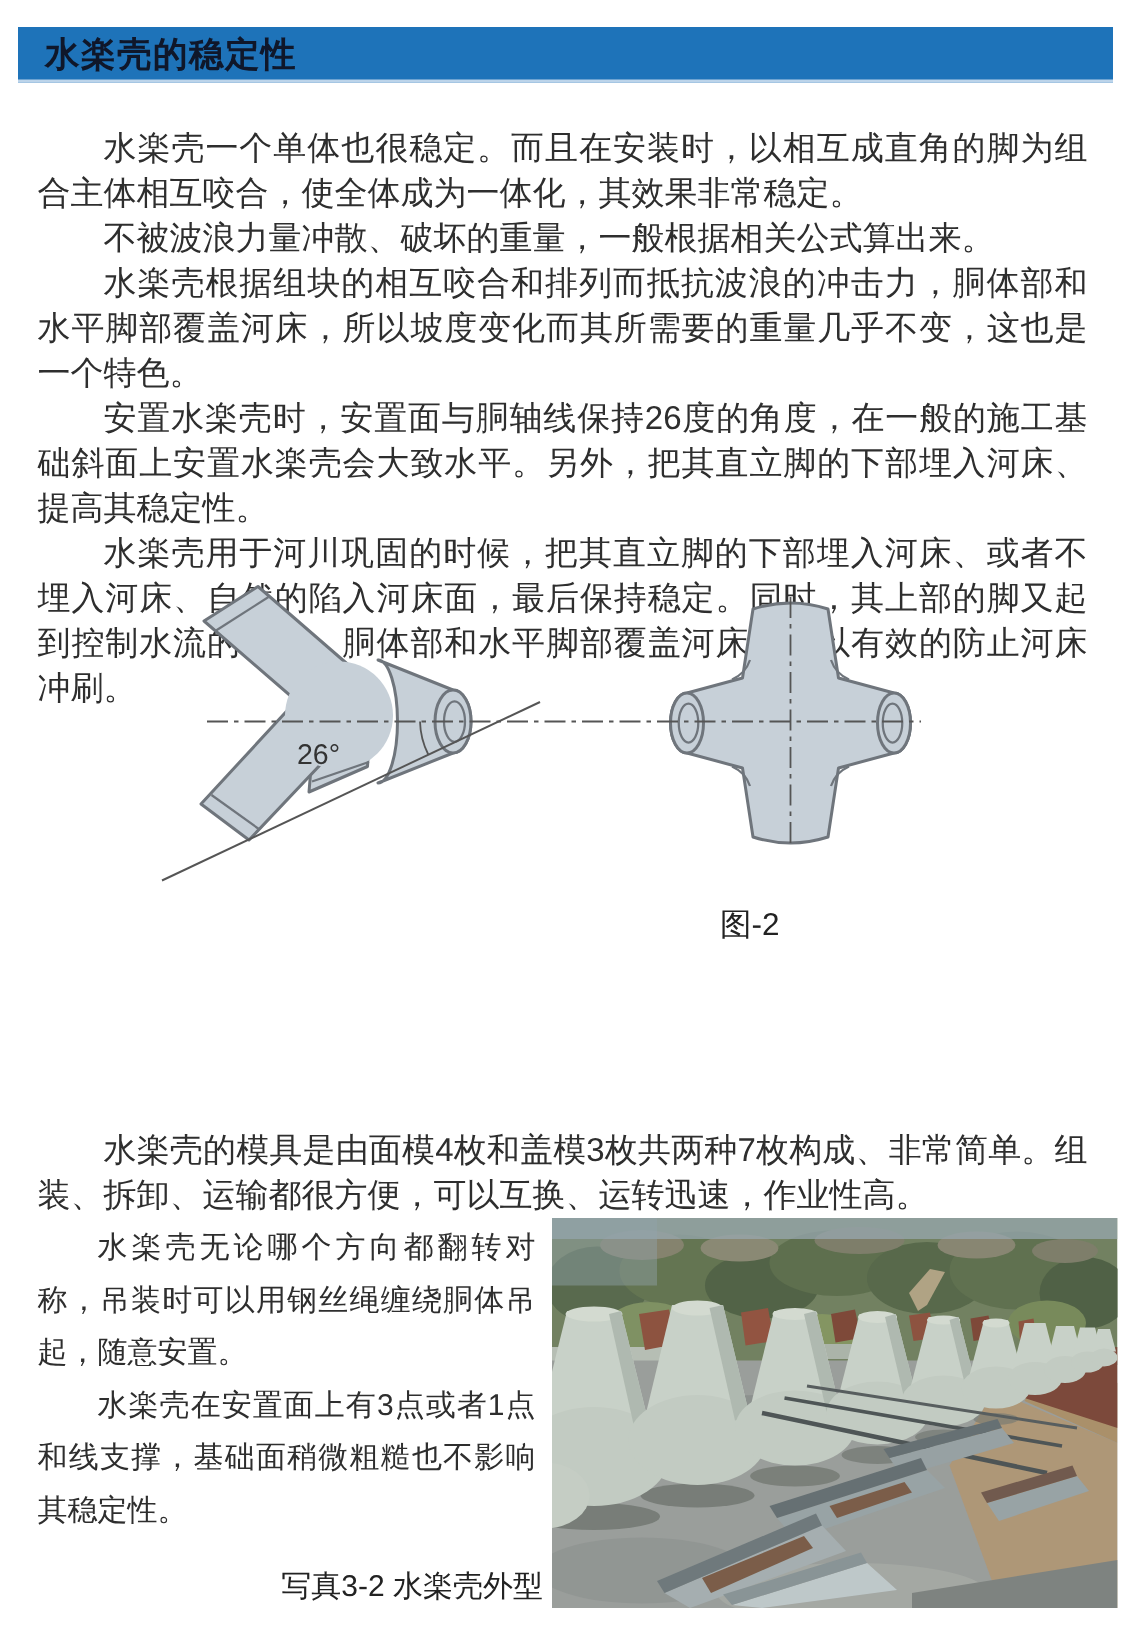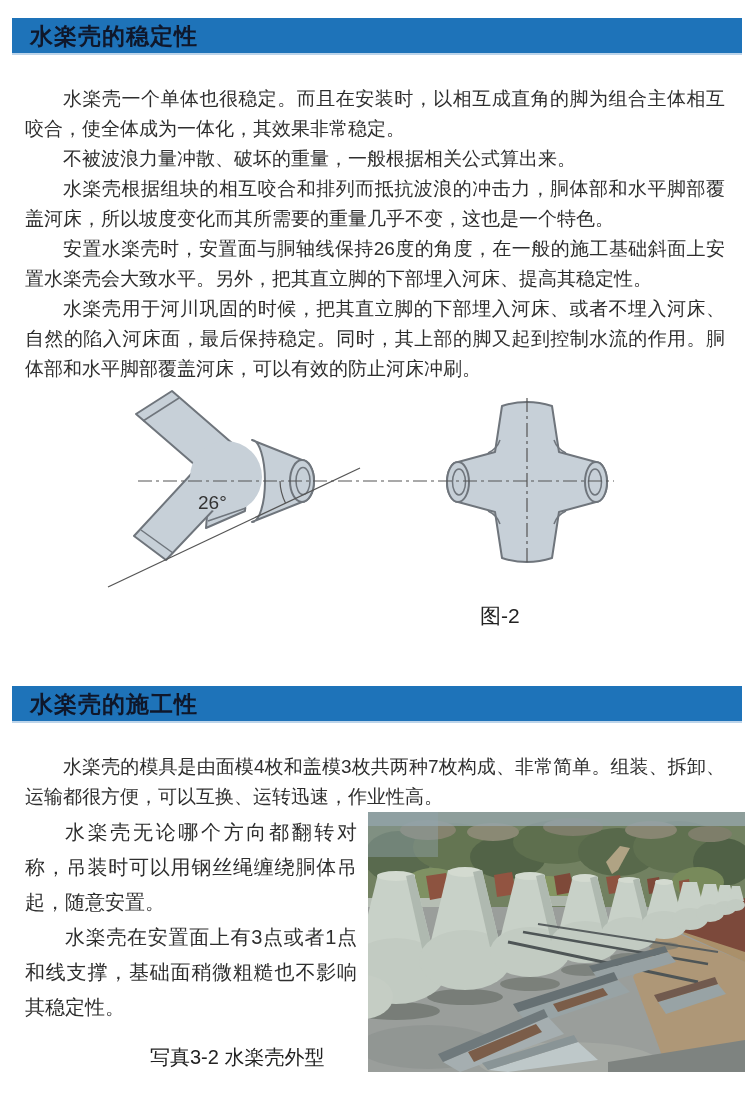--- a/index.html
+++ b/index.html
@@ -9,33 +9,33 @@
     color:#2e2e2e;
   }
   .section-bar {
     position:absolute; left:12px; width:730px; height:37px;
     background:#1e73b9; border-bottom:2px solid #bcd4ea;
     color:#0f172a; font-size:23px; line-height:37px; font-weight:bold;
     padding-left:18px; box-sizing:border-box; letter-spacing:1px;
   }
   #bar1 { top:18px; }
   #bar2 { top:686px; }
-  .body-text { position:absolute; font-size:19px; line-height:30px; text-align:justify; }
+  .body-text { position:absolute; font-size:22px; line-height:30px; text-align:justify; }
   .body-text p { margin:0; text-indent:2em; }
   #text1 { left:25px; top:84px; width:700px; }
   #text2 { left:25px; top:752px; width:700px; }
   #colText { position:absolute; left:25px; top:815px; width:332px;
              font-size:20px; line-height:35px; text-align:justify; }
   #colText p { margin:0; text-indent:2em; }
   #figure { position:absolute; left:0; top:380px; }
   #figCap { position:absolute; left:480px; top:602px; width:120px;
             text-align:left; font-size:21px; color:#222; }
   #photo  { position:absolute; left:368px; top:812px; }
   #photoCap { position:absolute; left:150px; top:1044px; width:212px;
-              font-size:20px; color:#222; }
+              text-align:right; font-size:20px; color:#222; }
   .draw { fill:#c7d0d8; stroke:#6f757c; stroke-width:2; stroke-linejoin:round; }
   .thin { fill:none; stroke:#6f757c; stroke-width:1.5; }
   .cline { fill:none; stroke:#555; stroke-width:1.2; stroke-dasharray:14,4,3,4; }
   .angtxt { font-size:19px; fill:#333; font-family:"Liberation Sans","DejaVu Sans",sans-serif; }
 </style>
 </head>
 <body>
 
 <div class="page">
 
@@ -85,21 +85,20 @@
     </g>
 
     <g>
       <line class="cline" x1="138" y1="101" x2="614" y2="101"></line>
       <line class="cline" x1="527" y1="18" x2="527" y2="186"></line>
     </g>
   </svg>
 
   <div id="figCap">图-2</div>
 
-  <div class="section-bar" id="bar2">水楽壳的施工性</div>
 
   <div class="body-text" id="text2">
     <p>水楽壳的模具是由面模4枚和盖模3枚共两种7枚构成、非常简单。组装、拆卸、运输都很方便，可以互换、运转迅速，作业性高。</p>
   </div>
 
   <div id="colText">
     <p>水楽壳无论哪个方向都翻转对称，吊装时可以用钢丝绳缠绕胴体吊起，随意安置。</p>
     <p>水楽壳在安置面上有3点或者1点和线支撑，基础面稍微粗糙也不影响其稳定性。</p>
   </div>
 

